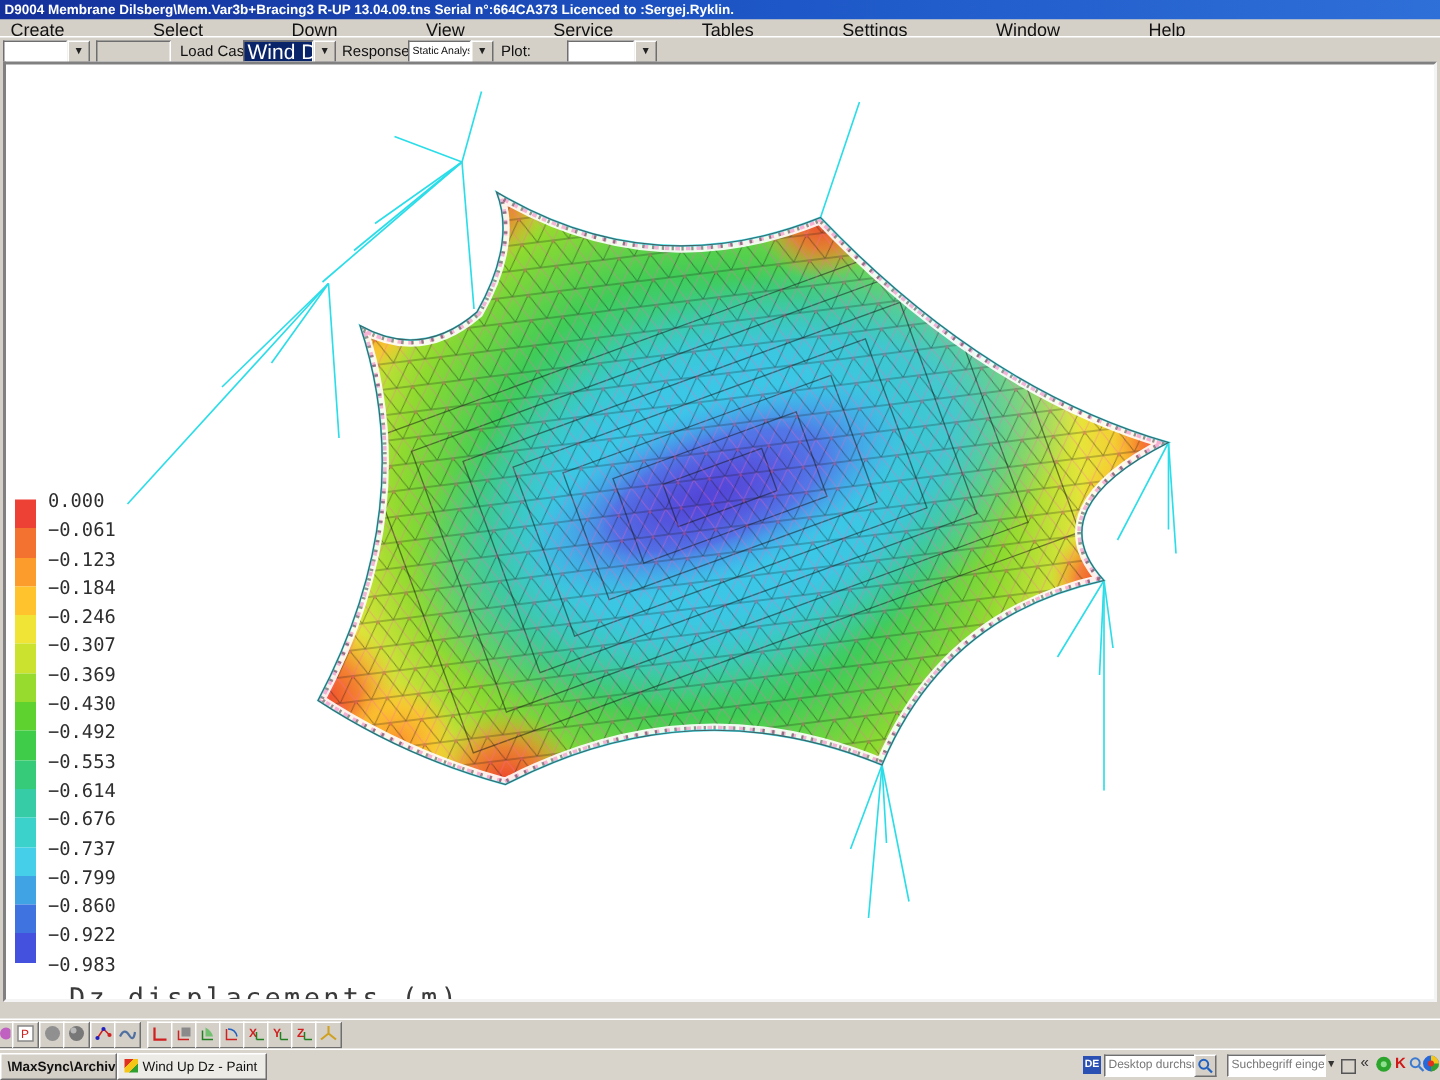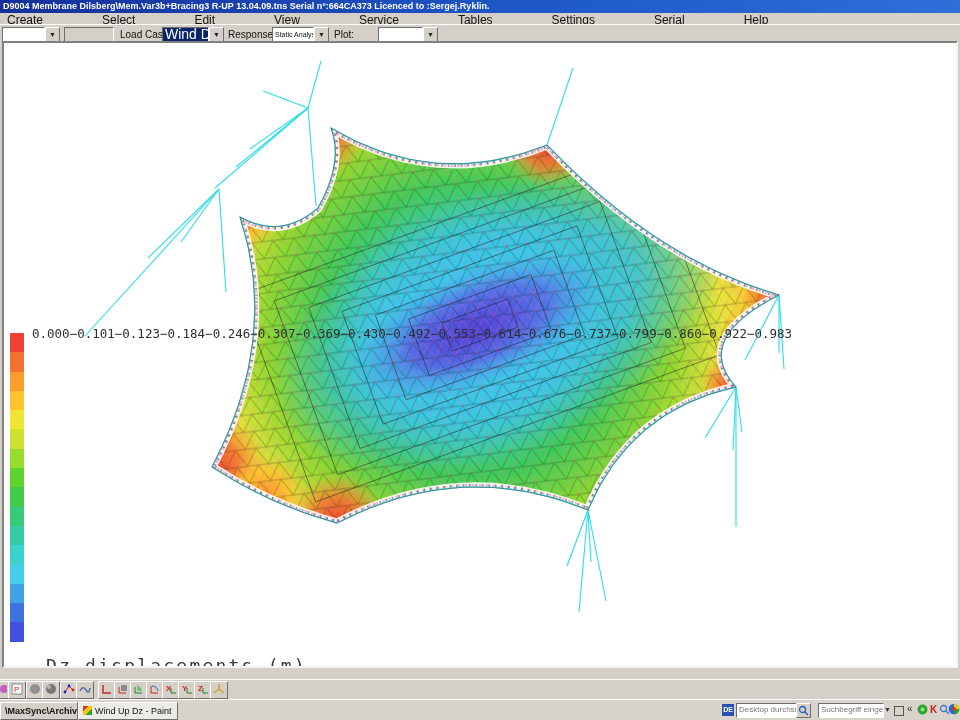--- a/index.html
+++ b/index.html
@@ -29,21 +29,21 @@
     font-size:7px;text-align:center;line-height:13px;color:#222;}
   .combo .sel{background:#0a246a;color:#fff;}
   .tlabel{position:absolute;top:4px;}
   
   #plot{left:2px;top:41px;width:952px;height:623px;background:#fff;
     border-top:2px solid #808080;border-left:2px solid #808080;
     border-right:2px solid #f4f4f4;border-bottom:2px solid #f4f4f4;overflow:hidden;}
   
   #legendColors{left:6px;top:290px;width:14px;display:flex;flex-direction:column;}
   .lg-sq{width:14px;height:19.3px;}
-  #legendLabels{left:28px;top:281px;display:flex;flex-direction:row;
+  #legendLabels{left:28px;top:281px;display:flex;flex-direction:column;
     font-family:"DejaVu Sans Mono",monospace;font-size:12.5px;color:#2e2e2e;}
   .lg-lb{height:19.3px;line-height:19.3px;}
   #caption{left:42px;top:612px;font-family:"DejaVu Sans Mono",monospace;font-size:18px;
     letter-spacing:2.2px;color:#3a3a3a;}
   
   #statusbar{left:0;top:666px;width:960px;height:13px;background:#d4d0c8;font-size:8.5px;color:#111;}
   #statusbox1{left:2px;top:1px;width:178px;height:11px;}
   #statusedit{left:184px;top:1px;width:52px;height:11px;}
   #spin{left:238px;top:1px;width:12px;height:11px;font-size:7px;line-height:11px;text-align:center;}
   #wcoords{left:258px;top:2px;}
@@ -69,26 +69,26 @@
 <body>
 
 <div id="screen">
 
   <div class="abs" id="titlebar">D9004 Membrane Dilsberg\Mem.Var3b+Bracing3 R-UP 13.04.09.tns Serial n°:664CA373 Licenced to :Sergej.Ryklin.</div>
 
   <div class="abs" id="menubar">
 
   <span class="menuitem">Create</span>
       <span class="menuitem">Select</span>
-      <span class="menuitem">Edit</span>
+      <span class="menuitem">Down</span>
       <span class="menuitem">View</span>
       <span class="menuitem">Service</span>
       <span class="menuitem">Tables</span>
       <span class="menuitem">Settings</span>
-      <span class="menuitem">Serial</span>
+      <span class="menuitem">Window</span>
       <span class="menuitem">Help</span>
     </div>
 
   <div class="abs" id="toolbar">
     <div class="abs combo" style="left:2px;top:2px;width:58px;">
       <span class="cval"></span>
         <span class="cbtn">▼</span>
     </div>
     <div class="abs sunken" style="left:64px;top:2px;width:48px;height:13px;background:#d4d0c8;"></div>
     <span class="abs tlabel" style="left:120px;">Load Case:</span>
@@ -236,21 +236,21 @@
         <div class="lg-sq" style="background: rgb(54, 204, 166);"></div>
         <div class="lg-sq" style="background: rgb(60, 210, 204);"></div>
         <div class="lg-sq" style="background: rgb(70, 207, 232);"></div>
         <div class="lg-sq" style="background: rgb(63, 163, 228);"></div>
         <div class="lg-sq" style="background: rgb(63, 116, 224);"></div>
         <div class="lg-sq" style="background: rgb(68, 80, 222);"></div>
       </div>
     <div class="abs" id="legendLabels">
 
     <div class="lg-lb">0.000</div>
-        <div class="lg-lb">−0.101</div>
+        <div class="lg-lb">−0.061</div>
         <div class="lg-lb">−0.123</div>
         <div class="lg-lb">−0.184</div>
         <div class="lg-lb">−0.246</div>
         <div class="lg-lb">−0.307</div>
         <div class="lg-lb">−0.369</div>
         <div class="lg-lb">−0.430</div>
         <div class="lg-lb">−0.492</div>
         <div class="lg-lb">−0.553</div>
         <div class="lg-lb">−0.614</div>
         <div class="lg-lb">−0.676</div>

